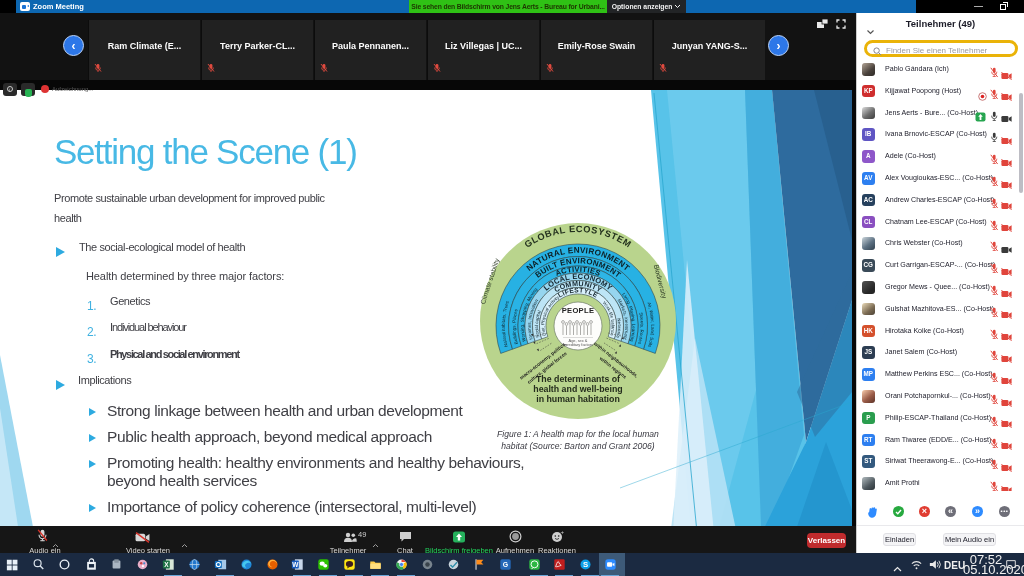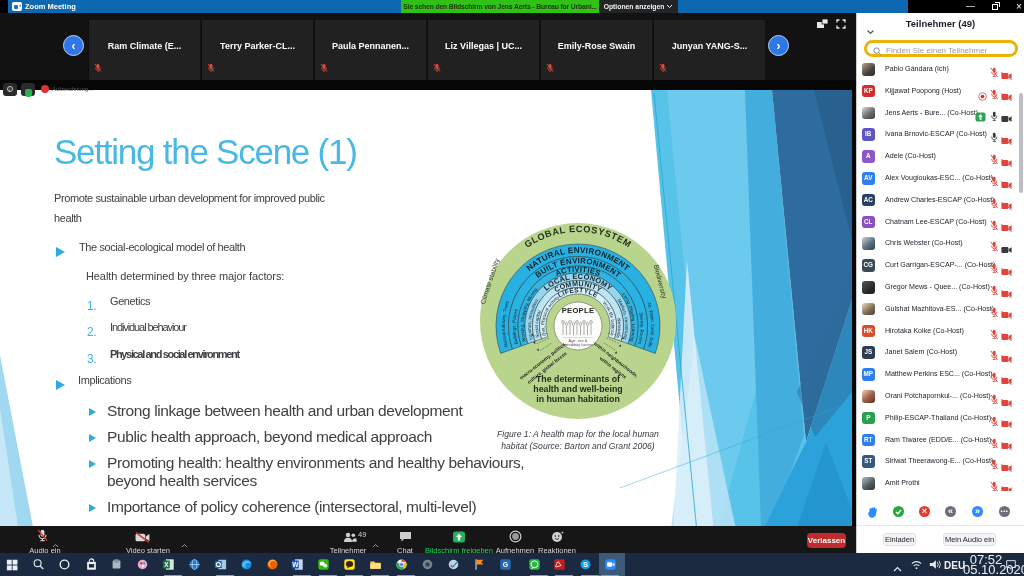--- a/index.html
+++ b/index.html
@@ -1,17 +1,17 @@
 <!DOCTYPE html>
 <html><head><meta charset="utf-8"><style>
 *{margin:0;padding:0;box-sizing:border-box}
 html,body{width:1024px;height:576px;overflow:hidden}
 body{font-family:"Liberation Sans",sans-serif;position:relative;background:#000}
 
-#titlebar{position:absolute;left:8px;top:0;width:900px;height:13px;background:#0d67b1}
+#titlebar{position:absolute;left:16px;top:0;width:900px;height:13px;background:#0d67b1}
 #titlebar .ztxt{position:absolute;left:17px;top:2px;font-size:7.5px;font-weight:bold;color:#fff}
 #zicon{position:absolute;left:4px;top:2px;width:10px;height:9px;background:#fff;border-radius:2px}
 #zicon:before{content:"";position:absolute;left:2px;top:2.5px;width:4px;height:4px;background:#1a73d4;border-radius:1px}
 #zicon:after{content:"";position:absolute;left:6.5px;top:3px;border-top:1.5px solid transparent;border-bottom:1.5px solid transparent;border-right:2px solid #1a73d4}
 #greenpill{position:absolute;left:393px;top:0;width:198px;height:13px;background:#2fc115;color:#1d3500;font-size:6.8px;font-weight:bold;text-align:center;line-height:13px;white-space:nowrap;overflow:hidden;letter-spacing:-0.15px}
 #optbtn{position:absolute;left:591px;top:0;width:79px;height:13px;background:#222426;color:#f2f2f2;font-size:6.8px;font-weight:bold;text-align:center;line-height:13px}
 .winctl{position:absolute;top:0;color:#fff;font-size:9px;line-height:13px}
 
 #strip{position:absolute;left:0;top:13px;width:856px;height:67px;background:#121212}
 .tile{position:absolute;top:7px;height:60px;width:112px;background:#212121;border-left:1px solid #0c0c0c}

